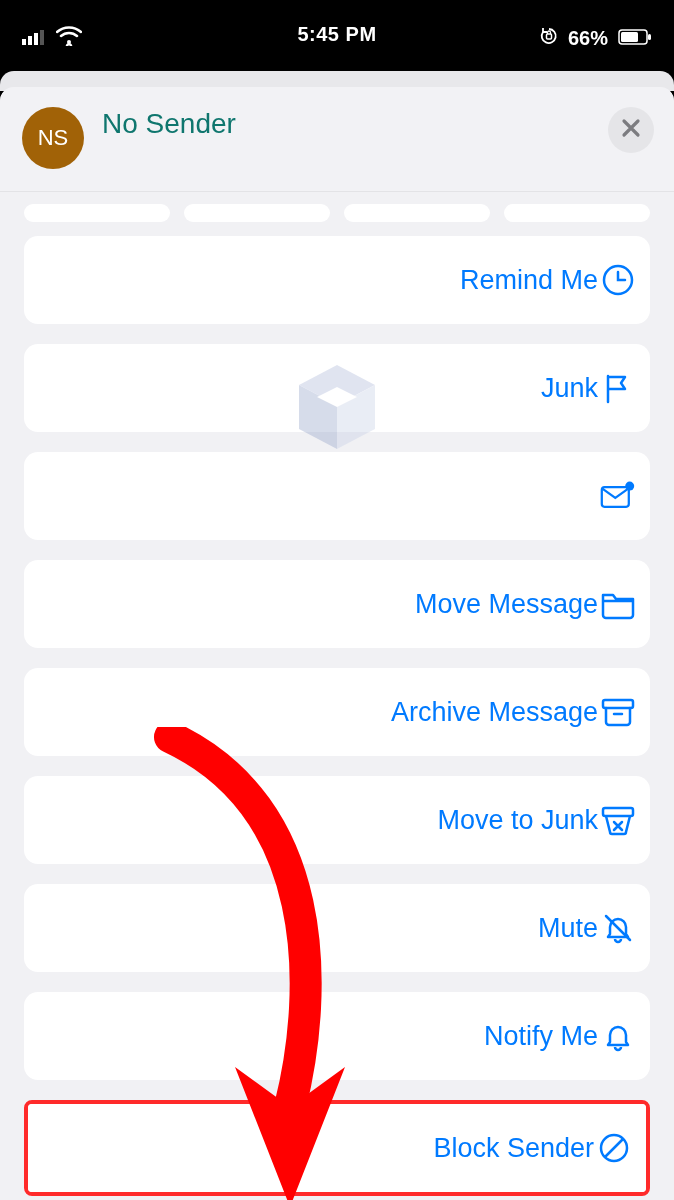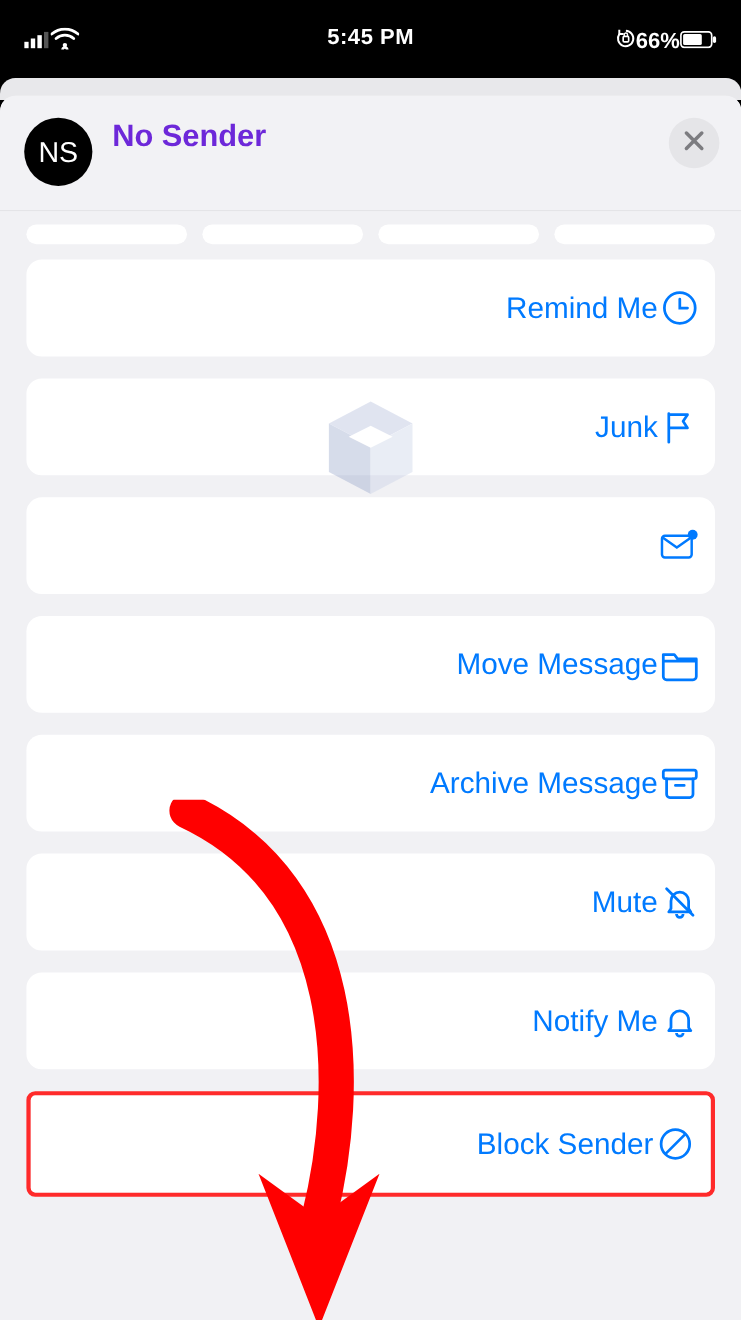--- a/index.html
+++ b/index.html
@@ -1,25 +1,25 @@
 <!DOCTYPE html>
 <html><head>
 <meta charset="utf-8">
 <style>
   html,body{margin:0;padding:0;background:#000;font-family:-apple-system,BlinkMacSystemFont,"Helvetica Neue",Arial,sans-serif}
   .device{width:674px;height:1200px;background:#000;position:relative;overflow:hidden;margin:15px auto}
   .status-bar{height:38px;color:#fff;display:flex;align-items:center;justify-content:space-between;padding:4px 22px 0 22px;font-size:20px;font-weight:600}
-  .status-left,.status-right{display:flex;align-items:center;gap:0}
+  .status-left,.status-right{display:flex;align-items:center;gap:10px}
   .status-center{position:absolute;left:50%;transform:translateX(-50%);top:8px;font-size:20px;font-weight:600;letter-spacing:0.5px}
   .sheet{position:absolute;top:72px;left:0;right:0;bottom:0;background:#f1f1f4;border-top-left-radius:14px;border-top-right-radius:14px;overflow:hidden}
   .sheet-back{position:absolute;top:56px;left:0;right:0;height:20px;background:#e8e8eb;border-top-left-radius:14px;border-top-right-radius:14px}
   .sheet-header{background:#f2f2f5;border-bottom:1px solid #e3e3e6;display:flex;align-items:flex-start;padding:20px 20px 22px 22px;border-top-left-radius:14px;border-top-right-radius:14px}
-  .avatar{width:62px;height:62px;border-radius:50%;background:#000000;color:#fff;display:flex;align-items:center;justify-content:center;font-size:26px;font-weight:500;margin-right:18px;flex-shrink:0}
+  .avatar{width:62px;height:62px;border-radius:50%;background:#a16207;color:#fff;display:flex;align-items:center;justify-content:center;font-size:22px;font-weight:500;margin-right:18px;flex-shrink:0}
   .hdr-text{flex:1;min-width:0}
-  .hdr-title{font-size:28px;font-weight:700;color:#6d28d9;line-height:1.1;margin-top:2px}
+  .hdr-title{font-size:28px;font-weight:400;color:#0f766e;line-height:1.1;margin-top:2px}
   .hdr-sub{font-size:23px;color:#8a8a8e;margin-top:4px}
   .close-btn{width:46px;height:46px;border-radius:50%;background:#e5e5e8;display:flex;align-items:center;justify-content:center;flex-shrink:0;margin-left:8px}
   .actions{padding:12px 24px 0 24px}
   .ghost-row{display:flex;gap:14px;margin-bottom:14px}
   .ghost{flex:1;height:18px;background:#fff;border-radius:12px}
   .action{background:#fff;border-radius:14px;height:88px;display:flex;align-items:center;justify-content:flex-end;padding:0 12px;margin-bottom:20px}
   .action-label{font-size:27px;color:#007aff;font-weight:400}
   .action-icon{width:40px;height:40px;display:flex;align-items:center;justify-content:center}
   .action-icon svg{width:36px;height:36px}
   .highlight{border:4px solid #ff2a2a;border-radius:8px;margin-bottom:8px}
@@ -141,20 +141,30 @@
       <div class="action">
         <span class="action-label">Archive Message</span>
         <span class="action-icon">
           <svg viewBox="0 0 36 32">
               <rect x="3" y="4" width="30" height="8" rx="2" fill="none" stroke="#007aff" stroke-width="2.5"></rect>
               <path d="M6 12 V26 a3 3 0 0 0 3 3 h18 a3 3 0 0 0 3 -3 V12 M14 18 h8" fill="none" stroke="#007aff" stroke-width="2.5" stroke-linecap="round"></path>
             </svg>
         </span>
       </div>
 
+      <div class="action">
+        <span class="action-label">Move to Junk</span>
+        <span class="action-icon">
+          <svg viewBox="0 0 36 32">
+              <rect x="3" y="4" width="30" height="8" rx="2" fill="none" stroke="#007aff" stroke-width="2.5"></rect>
+              <path d="M6 12 L10 28 a2 2 0 0 0 2 2 h12 a2 2 0 0 0 2 -2 L30 12" fill="none" stroke="#007aff" stroke-width="2.5"></path>
+              <path d="M14 18 l8 8 M22 18 l-8 8" stroke="#007aff" stroke-width="2.5" stroke-linecap="round"></path>
+            </svg>
+        </span>
+      </div>
 
       <div class="action">
         <span class="action-label">Mute</span>
         <span class="action-icon">
           <svg viewBox="0 0 36 36">
               <path d="M10 24 V17 a8 8 0 0 1 16 0 v7 l2 3 H8 Z M15 29 a3 3 0 0 0 6 0" fill="none" stroke="#007aff" stroke-width="2.5" stroke-linejoin="round"></path>
               <path d="M6 6 L30 30" stroke="#007aff" stroke-width="2.5" stroke-linecap="round"></path>
             </svg>
         </span>
       </div>

